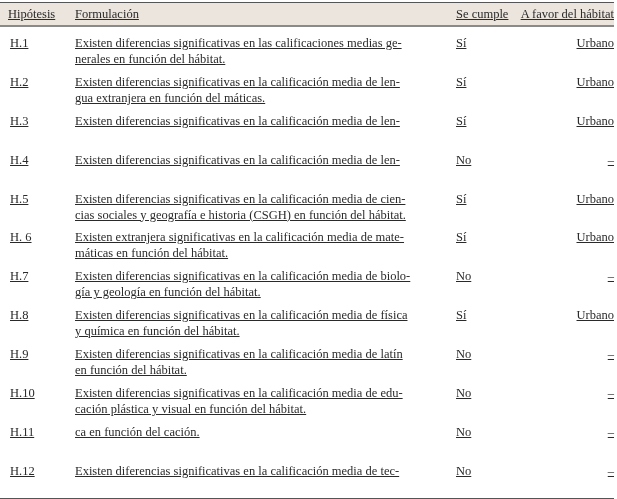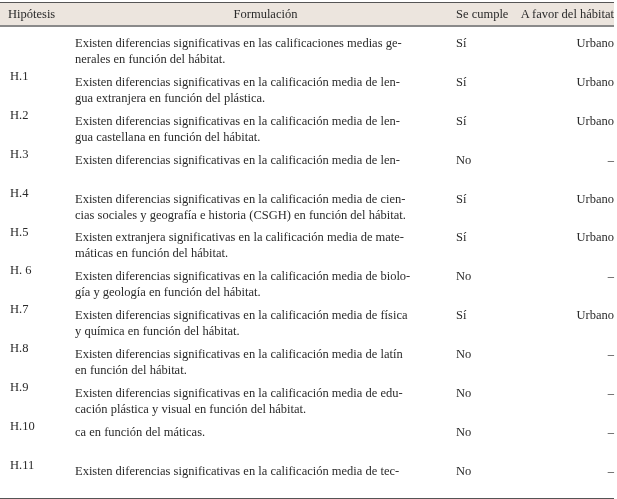--- a/index.html
+++ b/index.html
@@ -1,31 +1,31 @@
 <!DOCTYPE html>
 <html><head>
 <meta charset="utf-8">
 <style>
   html, body { margin: 0; padding: 0; background: #ffffff; }
   body { width: 617px; height: 499px; overflow: hidden; font-family: "Liberation Serif", "DejaVu Serif", serif; color: #2a2a2a; }
-  .tbl { position: absolute; left: 0; top: 2px; width: 614px; }
+  .tbl { position: absolute; left: 0; top: 2px; width: 614px; text-decoration: underline; }
   .hdr {
     display: flex; height: 22px; align-items: center;
     background: #ece5de;
     border-top: 1.5px solid #555;
     border-bottom: 2.5px solid #8a8a8a;
     font-size: 12.5px;
   }
   .c1 { width: 75px; padding-left: 8px; box-sizing: border-box; flex: none; }
   .c2 { width: 381px; padding-left: 0px; box-sizing: border-box; flex: none; }
   .c3 { width: 63px; box-sizing: border-box; flex: none; text-align: left; }
   .c4 { width: 95px; box-sizing: border-box; flex: none; text-align: right; }
-  .hdr .c2 { text-align: center; }
+  .hdr .c2 { }
   .row { display: flex; height: 38.9px; font-size: 12.5px; line-height: 16px; box-sizing: border-box; padding-top: 4px; }
-  .row .c1 { padding-left: 10px; margin-top: 33px; }
+  .row .c1 { padding-left: 10px; }
   .row .c2 { padding-right: 30px; }
   .rows { border-bottom: 1.5px solid #555; padding-top: 4px; padding-bottom: 0px; }
 </style>
 </head>
 <body>
 
 <div class="tbl">
   <div class="hdr">
     <div class="c1">Hipótesis</div>
     <div class="c2">Formulación</div>
@@ -39,30 +39,29 @@
           <div>Existen diferencias significativas en las calificaciones medias ge-</div>
           <div>nerales en función del hábitat.</div>
         </div>
       <div class="c3">Sí</div>
       <div class="c4">Urbano</div>
     </div>
     <div class="row">
       <div class="c1">H.2</div>
       <div class="c2">
           <div>Existen diferencias significativas en la calificación media de len-</div>
-          <div>gua extranjera en función del plástica.</div>
+          <div>gua extranjera en función del máticas.</div>
         </div>
       <div class="c3">Sí</div>
       <div class="c4">Urbano</div>
     </div>
     <div class="row">
       <div class="c1">H.3</div>
       <div class="c2">
           <div>Existen diferencias significativas en la calificación media de len-</div>
-          <div>gua castellana en función del hábitat.</div>
         </div>
       <div class="c3">Sí</div>
       <div class="c4">Urbano</div>
     </div>
     <div class="row">
       <div class="c1">H.4</div>
       <div class="c2">
           <div>Existen diferencias significativas en la calificación media de len-</div>
         </div>
       <div class="c3">No</div>
@@ -118,21 +117,21 @@
       <div class="c2">
           <div>Existen diferencias significativas en la calificación media de edu-</div>
           <div>cación plástica y visual en función del hábitat.</div>
         </div>
       <div class="c3">No</div>
       <div class="c4">–</div>
     </div>
     <div class="row">
       <div class="c1">H.11</div>
       <div class="c2">
-          <div>ca en función del máticas.</div>
+          <div>ca en función del cación.</div>
         </div>
       <div class="c3">No</div>
       <div class="c4">–</div>
     </div>
     <div class="row">
       <div class="c1">H.12</div>
       <div class="c2">
           <div>Existen diferencias significativas en la calificación media de  tec-</div>
         </div>
       <div class="c3">No</div>

